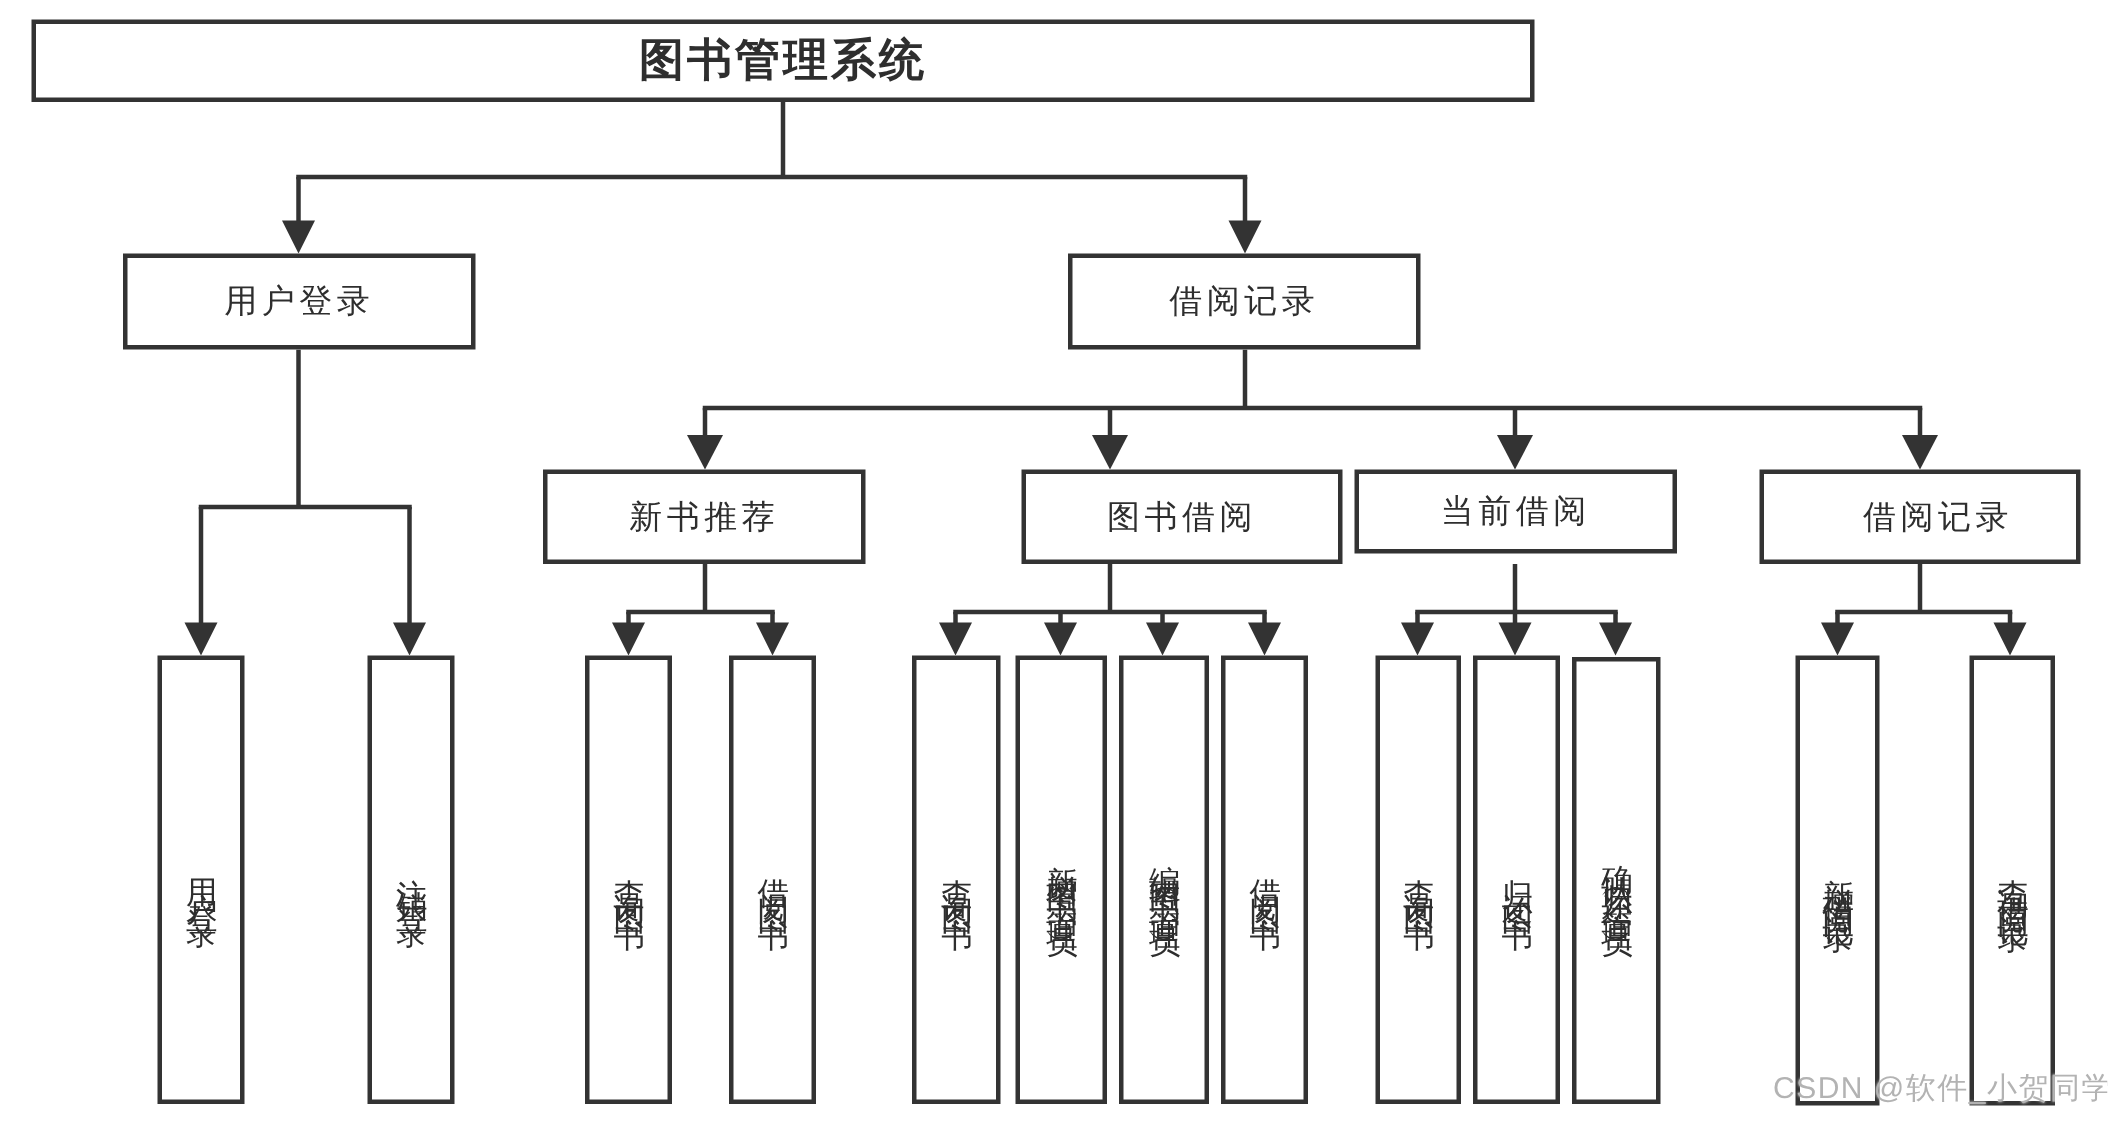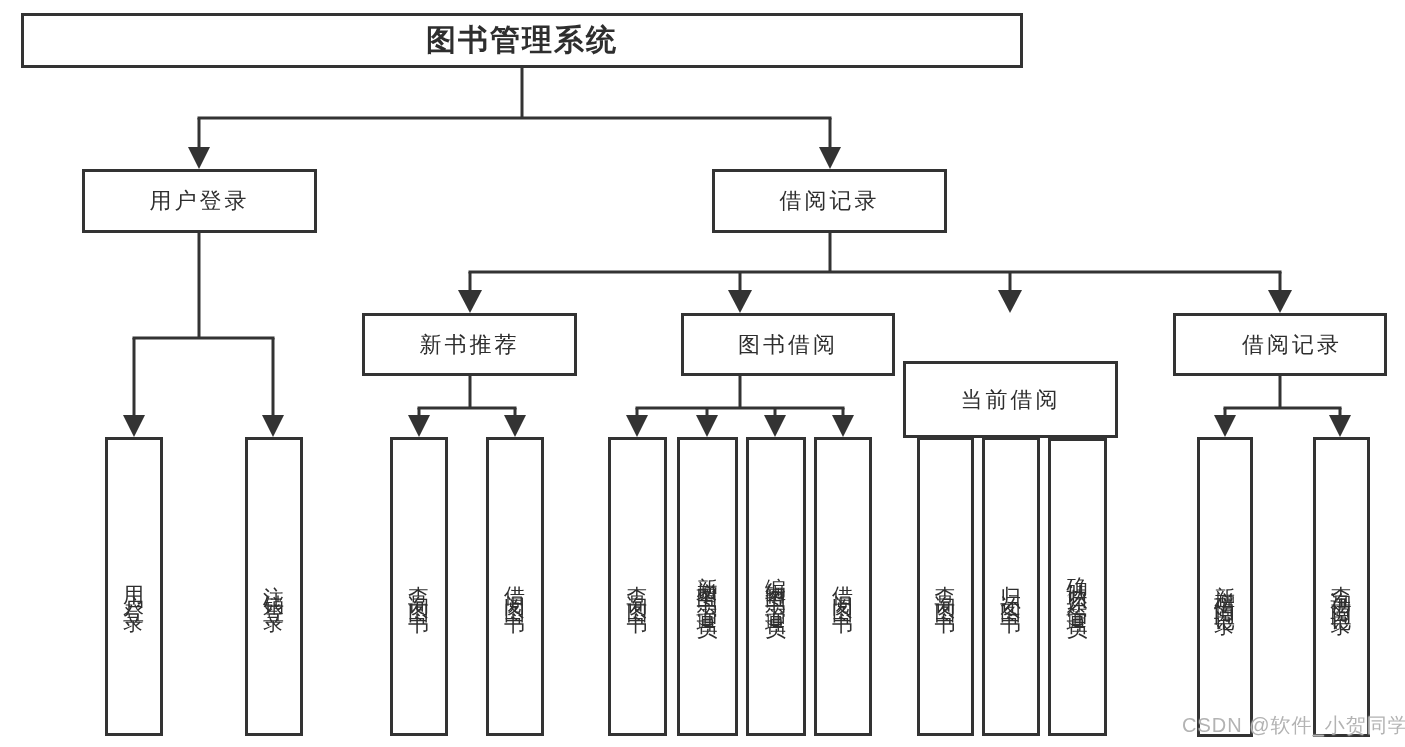--- a/index.html
+++ b/index.html
@@ -119,21 +119,21 @@
   <div class="node" style="left:712px; top:169px; width:235px; height:64px;">
     <span class="label">借阅记录</span>
   </div>
 
   <div class="node" style="left:362px; top:313px; width:215px; height:63px;">
     <span class="label">新书推荐</span>
   </div>
   <div class="node" style="left:633px; top:313px; width:214px; height:63px;margin-left:48px;">
     <span class="label">图书借阅</span>
   </div>
-  <div class="node" style="left:903px; top:313px; width:215px; height:77px;margin-top:48px;">
+  <div class="node" style="left:903px; top:313px; width:215px; height:56px;">
     <span class="label">当前借阅</span>
   </div>
   <div class="node" style="left:1173px; top:313px; width:214px; height:63px;padding-left:24px;">
     <span class="label">借阅记录</span>
   </div>
 
   <div class="node leaf" style="left:105px; top:437px; width:58px; height:299px;">
     <span class="label">用户登录</span>
   </div>
   <div class="node leaf" style="left:245px; top:437px; width:58px; height:299px;">

